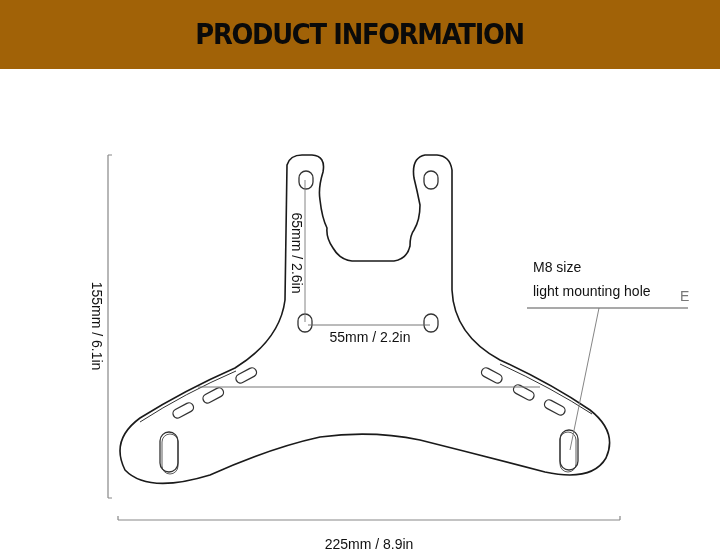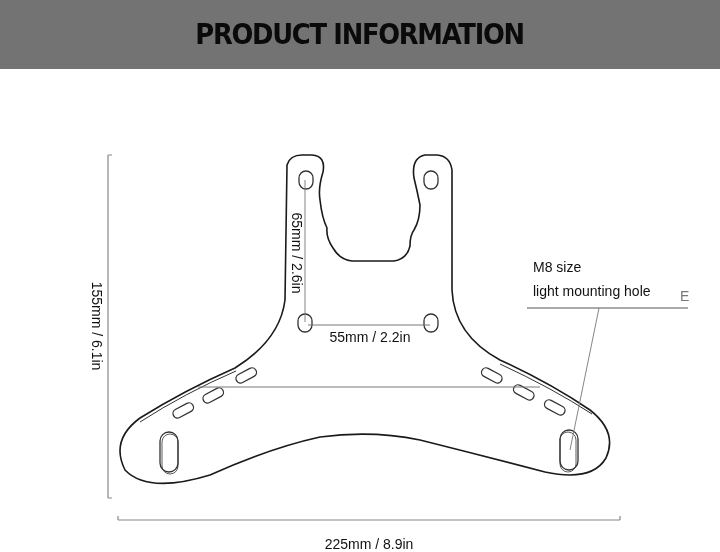--- a/index.html
+++ b/index.html
@@ -2,21 +2,21 @@
 <html><head>
   <meta charset="utf-8">
   <style>
     html, body { margin: 0; padding: 0; }
     body {
       width: 720px; height: 552px; background: #ffffff; position: relative; overflow: hidden;
       font-family: "Liberation Sans", sans-serif;
     }
     .header {
       position: absolute; left: 0; top: 0; width: 720px; height: 69px;
-      background: #737373; display: flex; align-items: center; justify-content: center;
+      background: #a16207; display: flex; align-items: center; justify-content: center;
     }
     .header-title {
       font-family: "DejaVu Sans", sans-serif; font-weight: bold; font-size: 28px;
       color: #0a0a0a; letter-spacing: -1.4px; transform: scaleX(0.92);
     }
     svg.diagram { position: absolute; left: 0; top: 0; }
     .lbl { font-family: "Liberation Sans", sans-serif; fill: #111; }
   </style>
 </head>
 <body>

